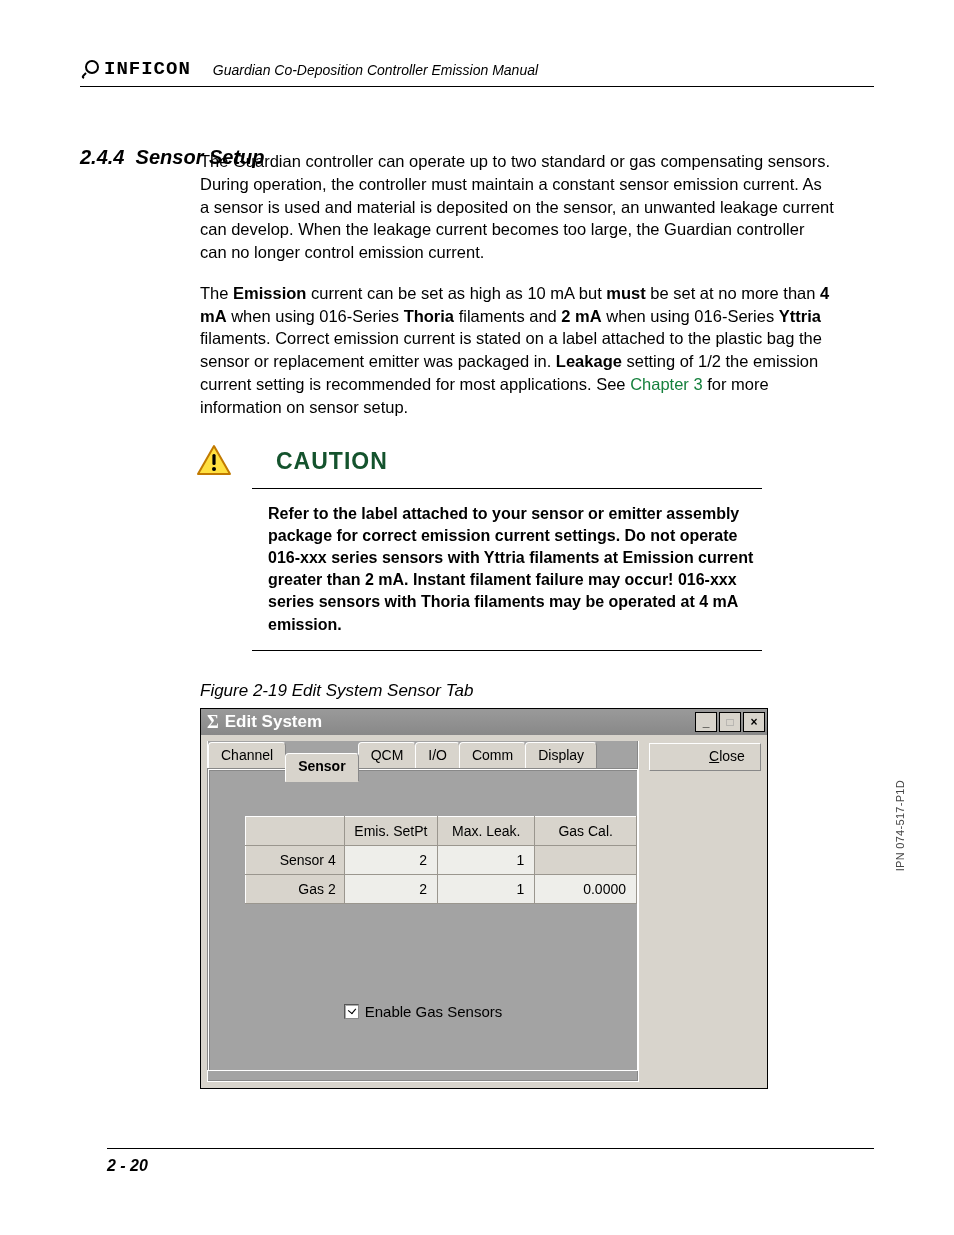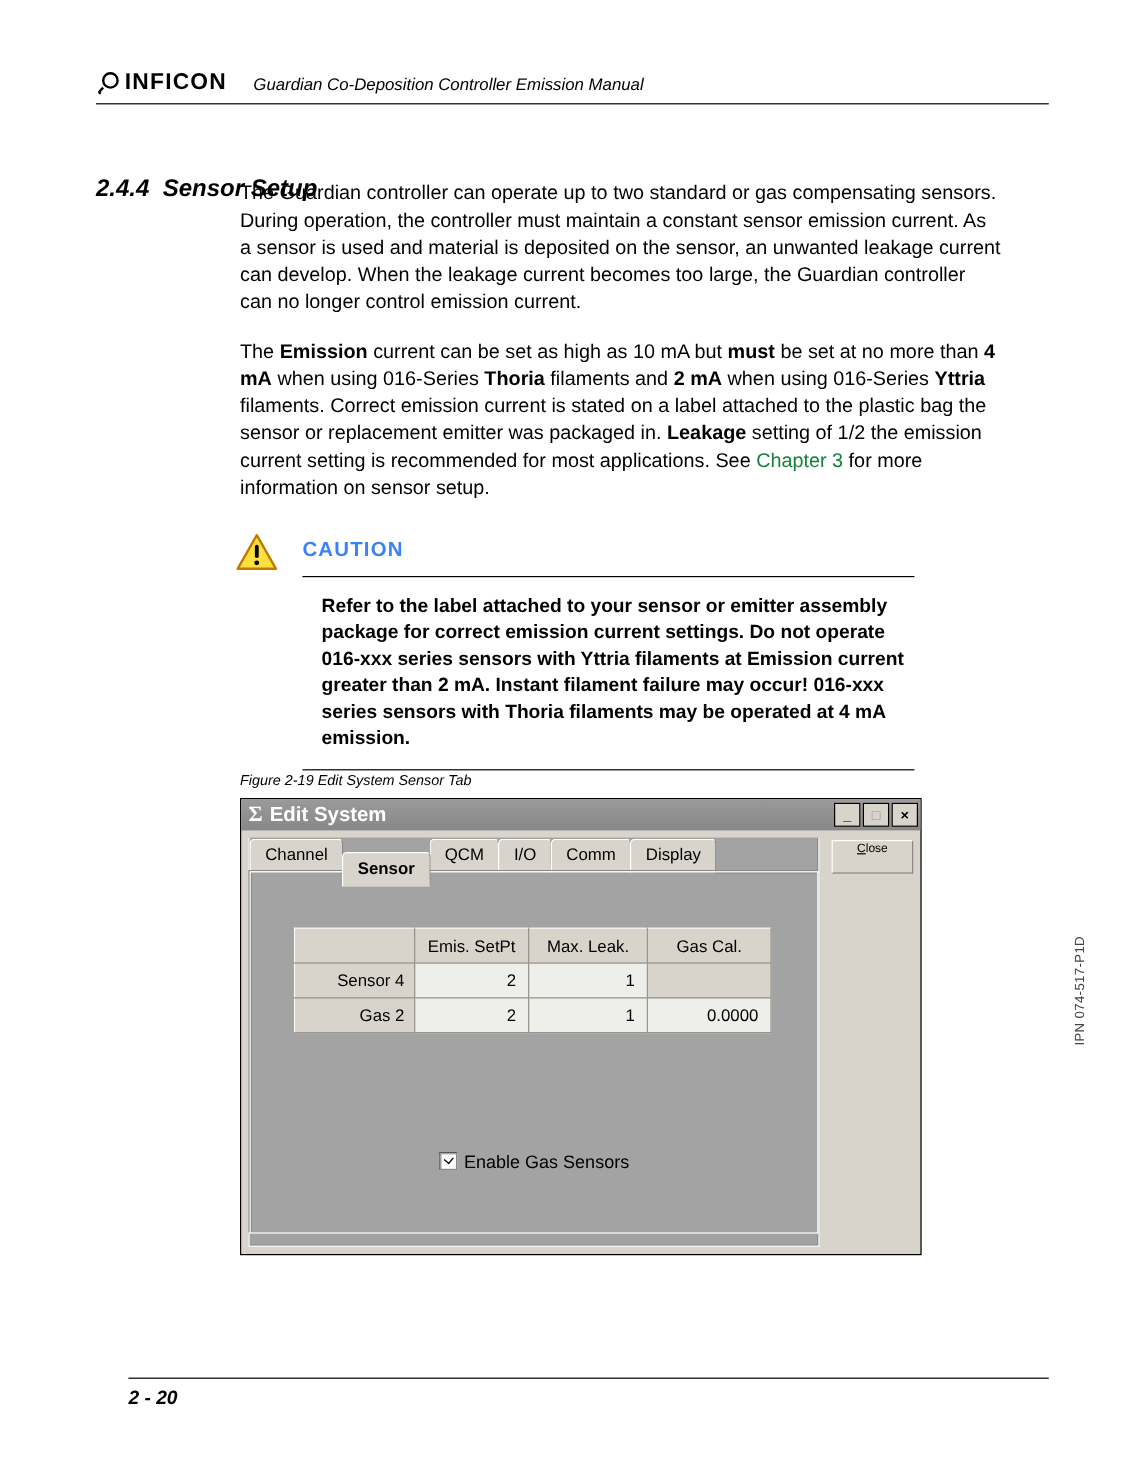--- a/index.html
+++ b/index.html
@@ -22,21 +22,21 @@
     right: 80px;
     top: 58px;
     display: flex;
     align-items: flex-end;
     border-bottom: 1.5px solid #000;
     padding-bottom: 6px;
   }
   .logo {
     display: flex;
     align-items: center;
-    font-family: Liberation Sans, sans-serif;
+    font-family: Liberation Mono, monospace;
     font-weight: bold;
     letter-spacing: 1px;
     font-size: 19px;
   }
   .logo svg { margin-right: 4px; }
   .manual-title {
     margin-left: 22px;
     font-style: italic;
     font-size: 14px;
     padding-bottom: 2px;
@@ -65,46 +65,47 @@
   .caution-wrap {
     position: relative;
     margin-top: 28px;
   }
   .caution-icon {
     position: absolute;
     left: -4px;
     top: -2px;
   }
   .caution-title {
-    margin-left: 52px;
-    font-weight: bold;
-    color: #3b82f6;
+    margin-left: 76px;
+    font-weight: bold;
+    color: #14532d;
     letter-spacing: 1px;
-    font-size: 17px;
+    font-size: 23px;
     padding-bottom: 6px;
   }
   .caution-rule {
     margin-left: 52px;
     border: 0;
     border-top: 1.2px solid #000;
     width: 510px;
     margin-bottom: 14px;
     margin-top: 4px;
   }
   .caution-rule.bottom { margin-top: 14px; margin-bottom: 0; }
   .caution-text {
     margin-left: 68px;
     width: 490px;
     font-weight: bold;
     font-size: 16px;
     line-height: 1.38;
   }
   .fig-caption {
+    margin-top: 28px;
     font-style: italic;
-    font-size: 12px;
+    font-size: 17px;
     margin-bottom: 6px;
   }
   
   .dlg {
     width: 566px;
     border: 1.5px solid #000;
     background: #d8d4cc;
     font-family: Tahoma, Arial, sans-serif;
     font-size: 14px;
     color: #000;
@@ -176,23 +177,24 @@
     border-top-color: #fff;
     margin-top: -1px;
     min-height: 300px;
     position: relative;
   }
   .close-btn {
     width: 66px; height: 26px;
     background: #d8d4cc;
     border: 1px solid #888;
     border-top-color: #fff; border-left-color: #fff;
-    display: flex; align-items: flex-start; justify-content: center;
-    font-size: 10px;
+    display: flex; align-items: center; justify-content: center;
+    font-size: 14px;
     margin-top: 2px;
+    padding-left: 44px;
   }
   .close-btn .u { text-decoration: underline; }
   .grid {
     position: absolute;
     top: 46px;
     left: 36px;
     border-collapse: collapse;
   }
   .grid th, .grid td {
     border: 1px solid #9a968e;

